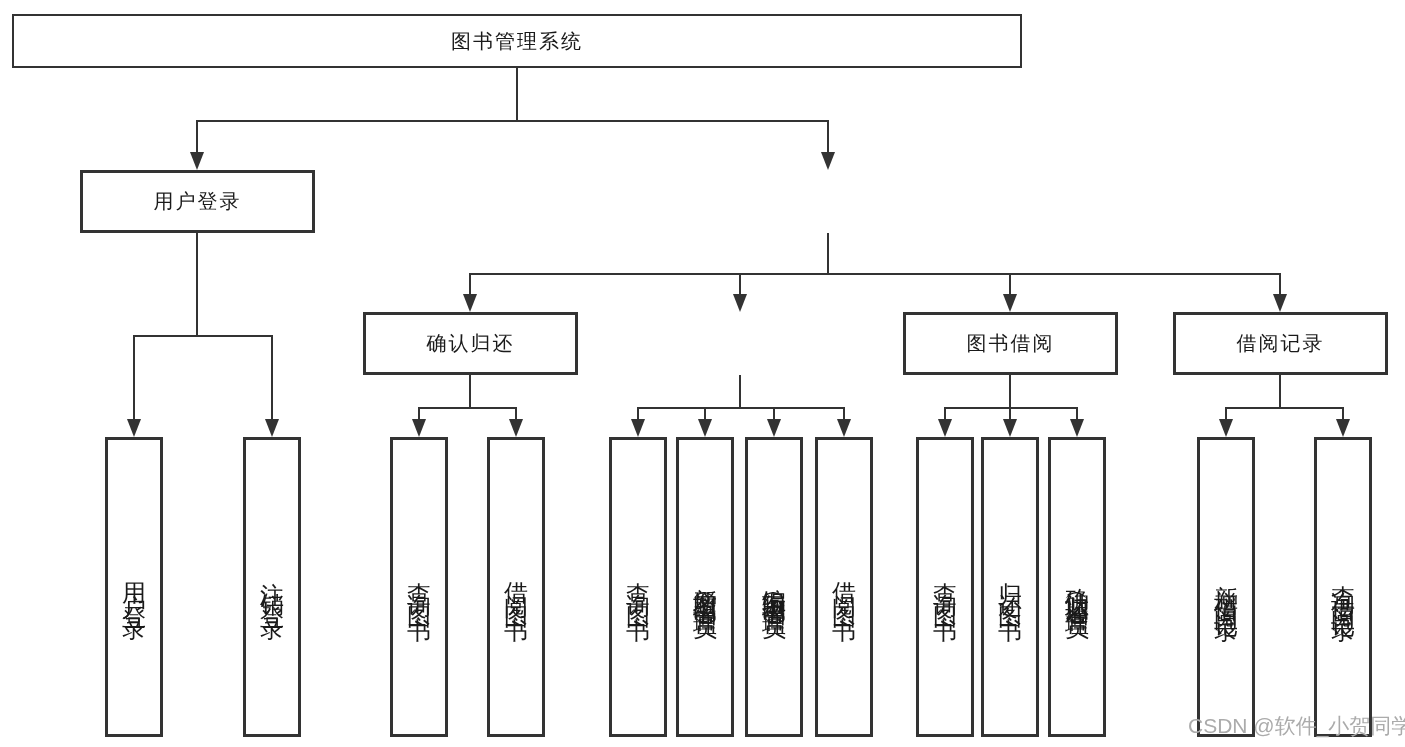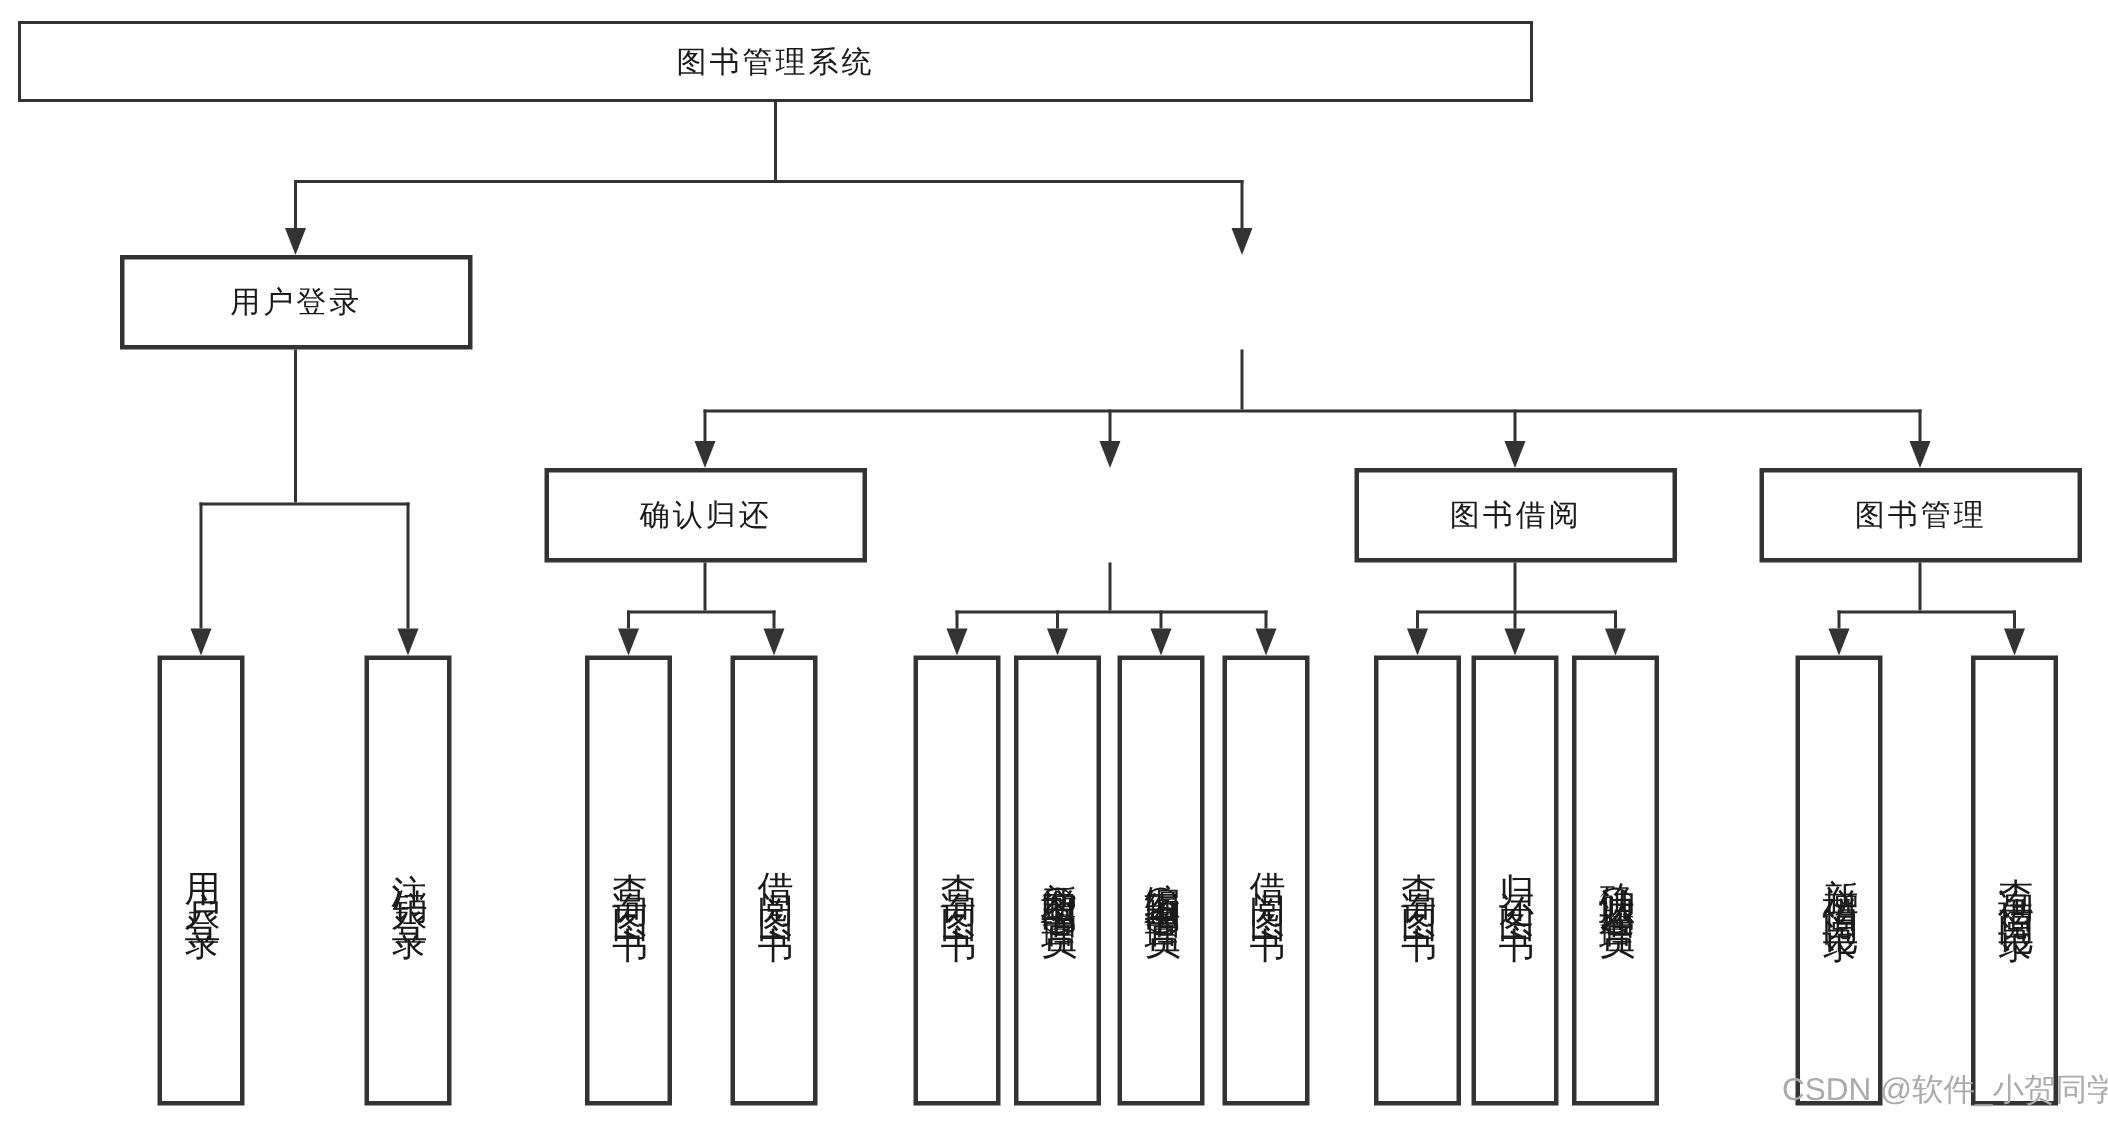--- a/index.html
+++ b/index.html
@@ -65,21 +65,21 @@
   <div class="hbox" style="left:363px;top:312px;width:215px;height:63px">
     <span>确认归还</span>
   </div>
 
 
   <div class="hbox" style="left:903px;top:312px;width:215px;height:63px">
     <span>图书借阅</span>
   </div>
 
   <div class="hbox" style="left:1173px;top:312px;width:215px;height:63px">
-    <span>图书管理</span>
+    <span>借阅记录</span>
   </div>
 
   <div class="vbox" style="left:105px">
     <span class="vtext s">用户登录</span>
   </div>
   <div class="vbox" style="left:243px">
     <span class="vtext s">注销登录</span>
   </div>
 
   <div class="vbox" style="left:390px">

